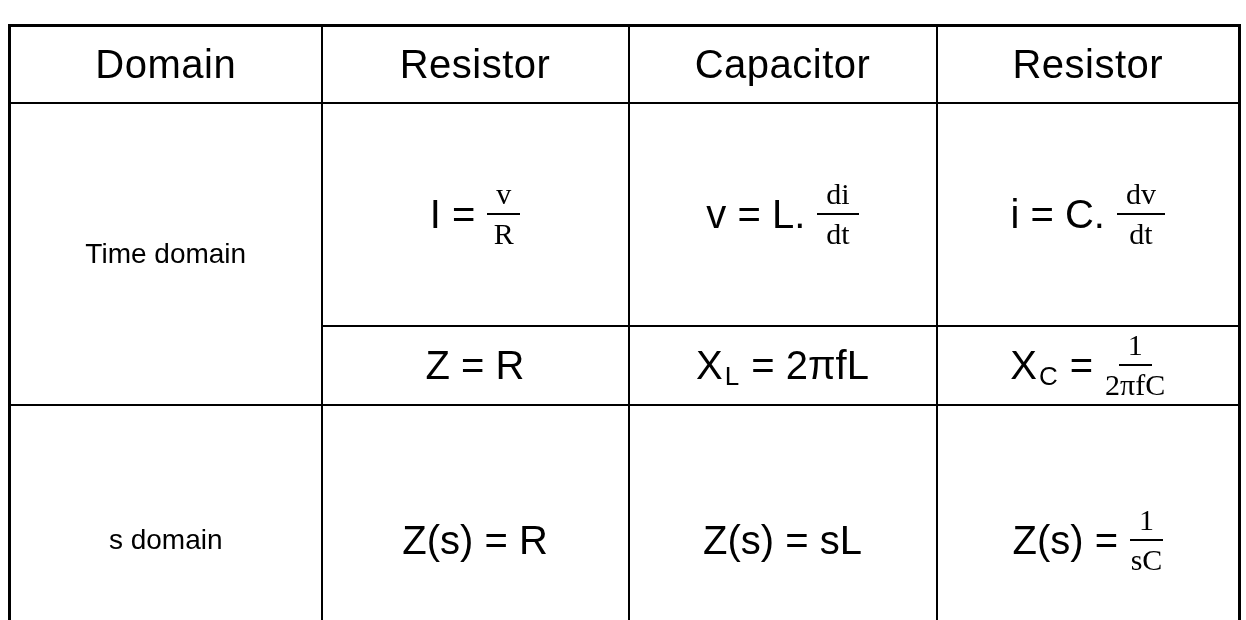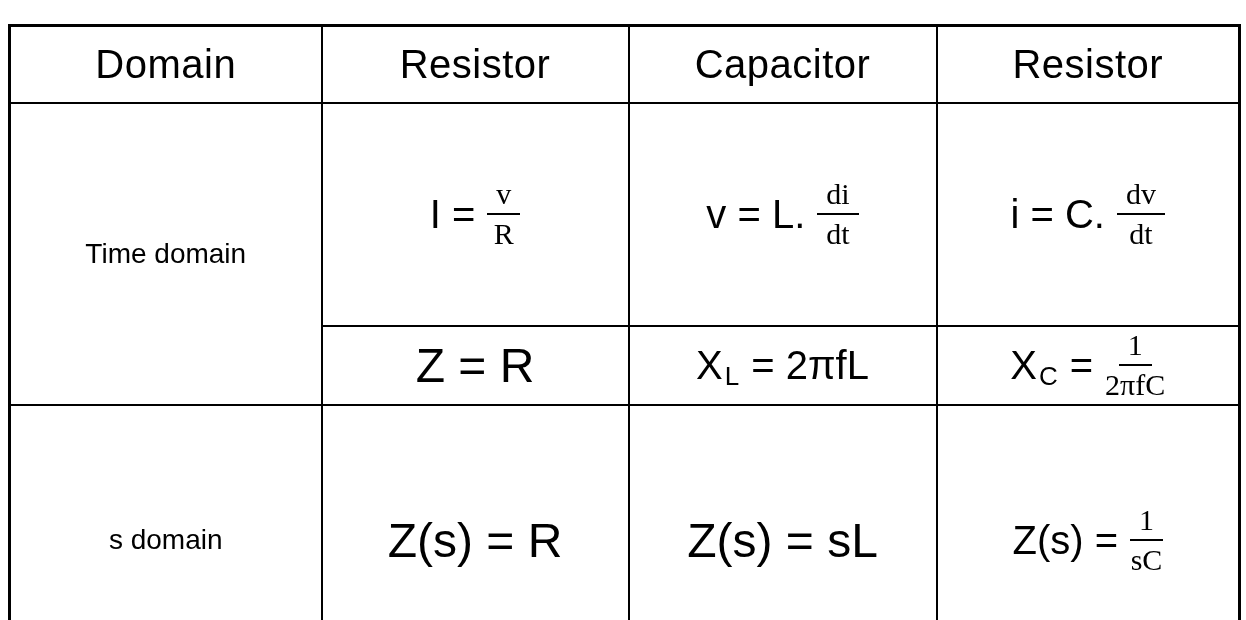--- a/index.html
+++ b/index.html
@@ -72,21 +72,21 @@
     line-height: 1.15;
   }
   .frac .num {
     border-bottom: 2px solid #000000;
     padding: 0 9px 2px 9px;
   }
   .frac .den {
     padding-top: 2px;
   }
   .plain {
-    font-size: 48px;
+    font-size: 40px;
   }
 </style>
 </head>
 <body>
 
 <div class="table-wrap">
   <table class="impedance">
     <colgroup>
       <col style="width:312px">
       <col style="width:307px">

